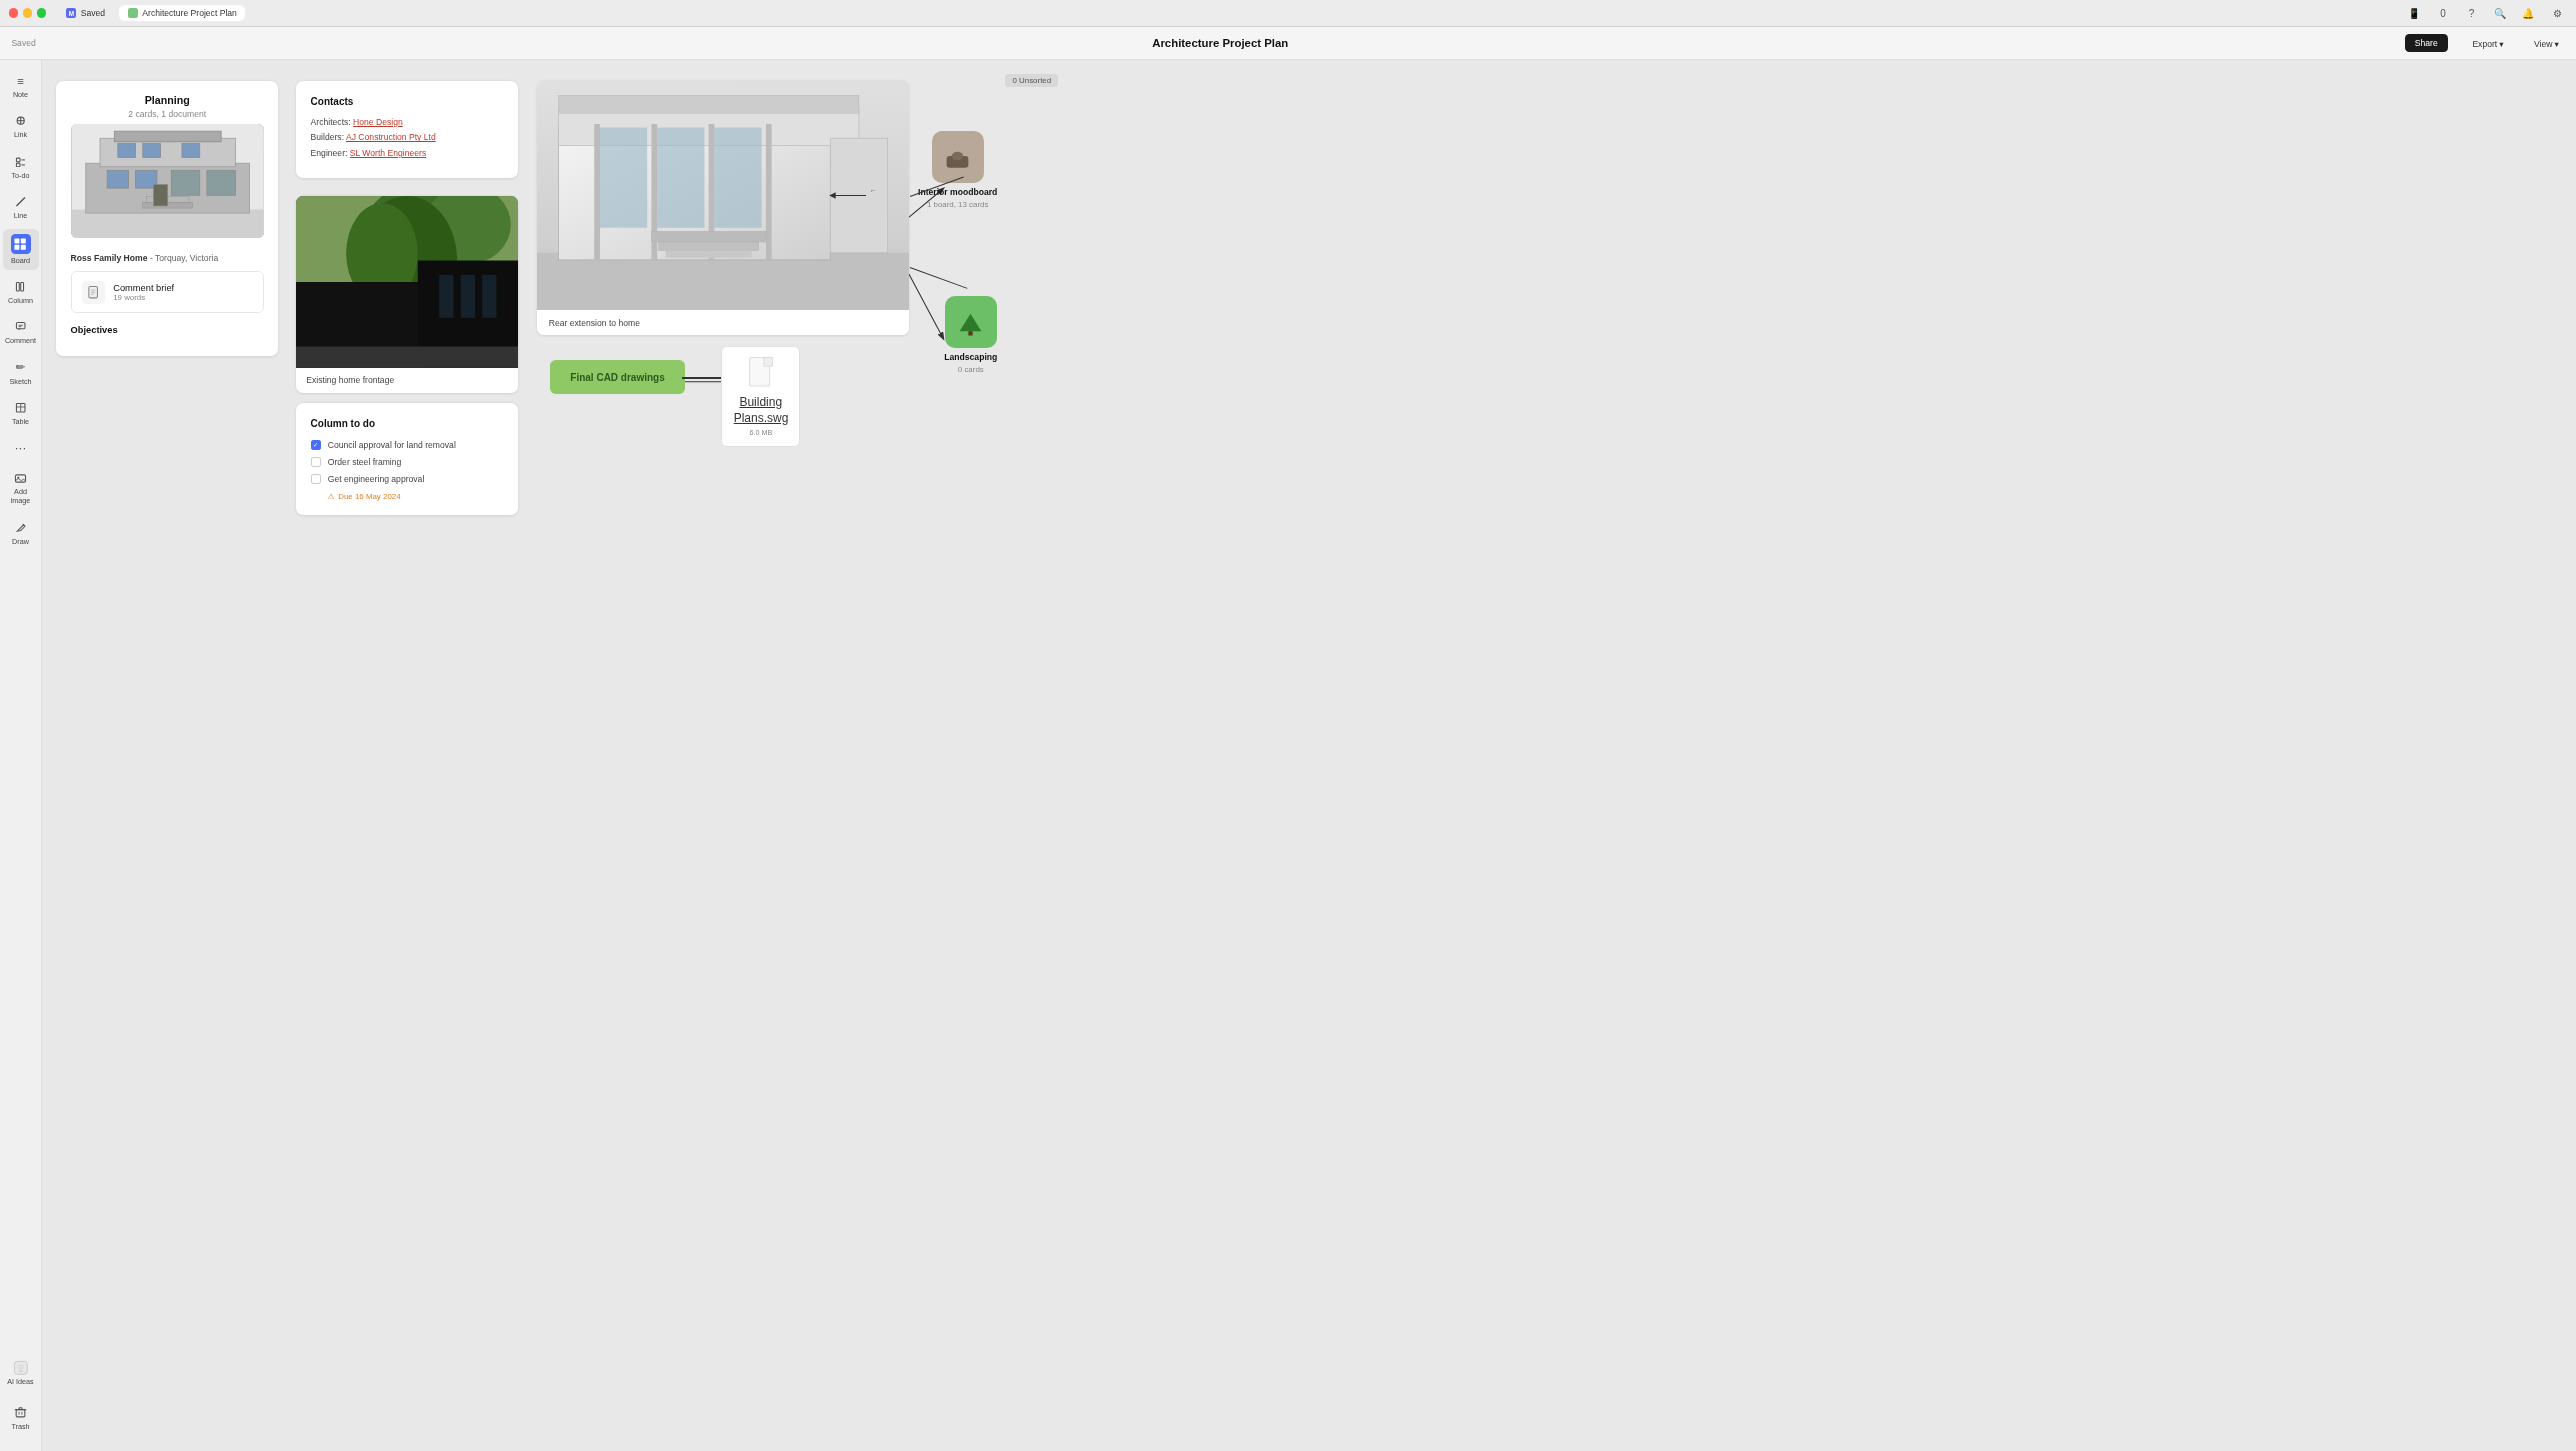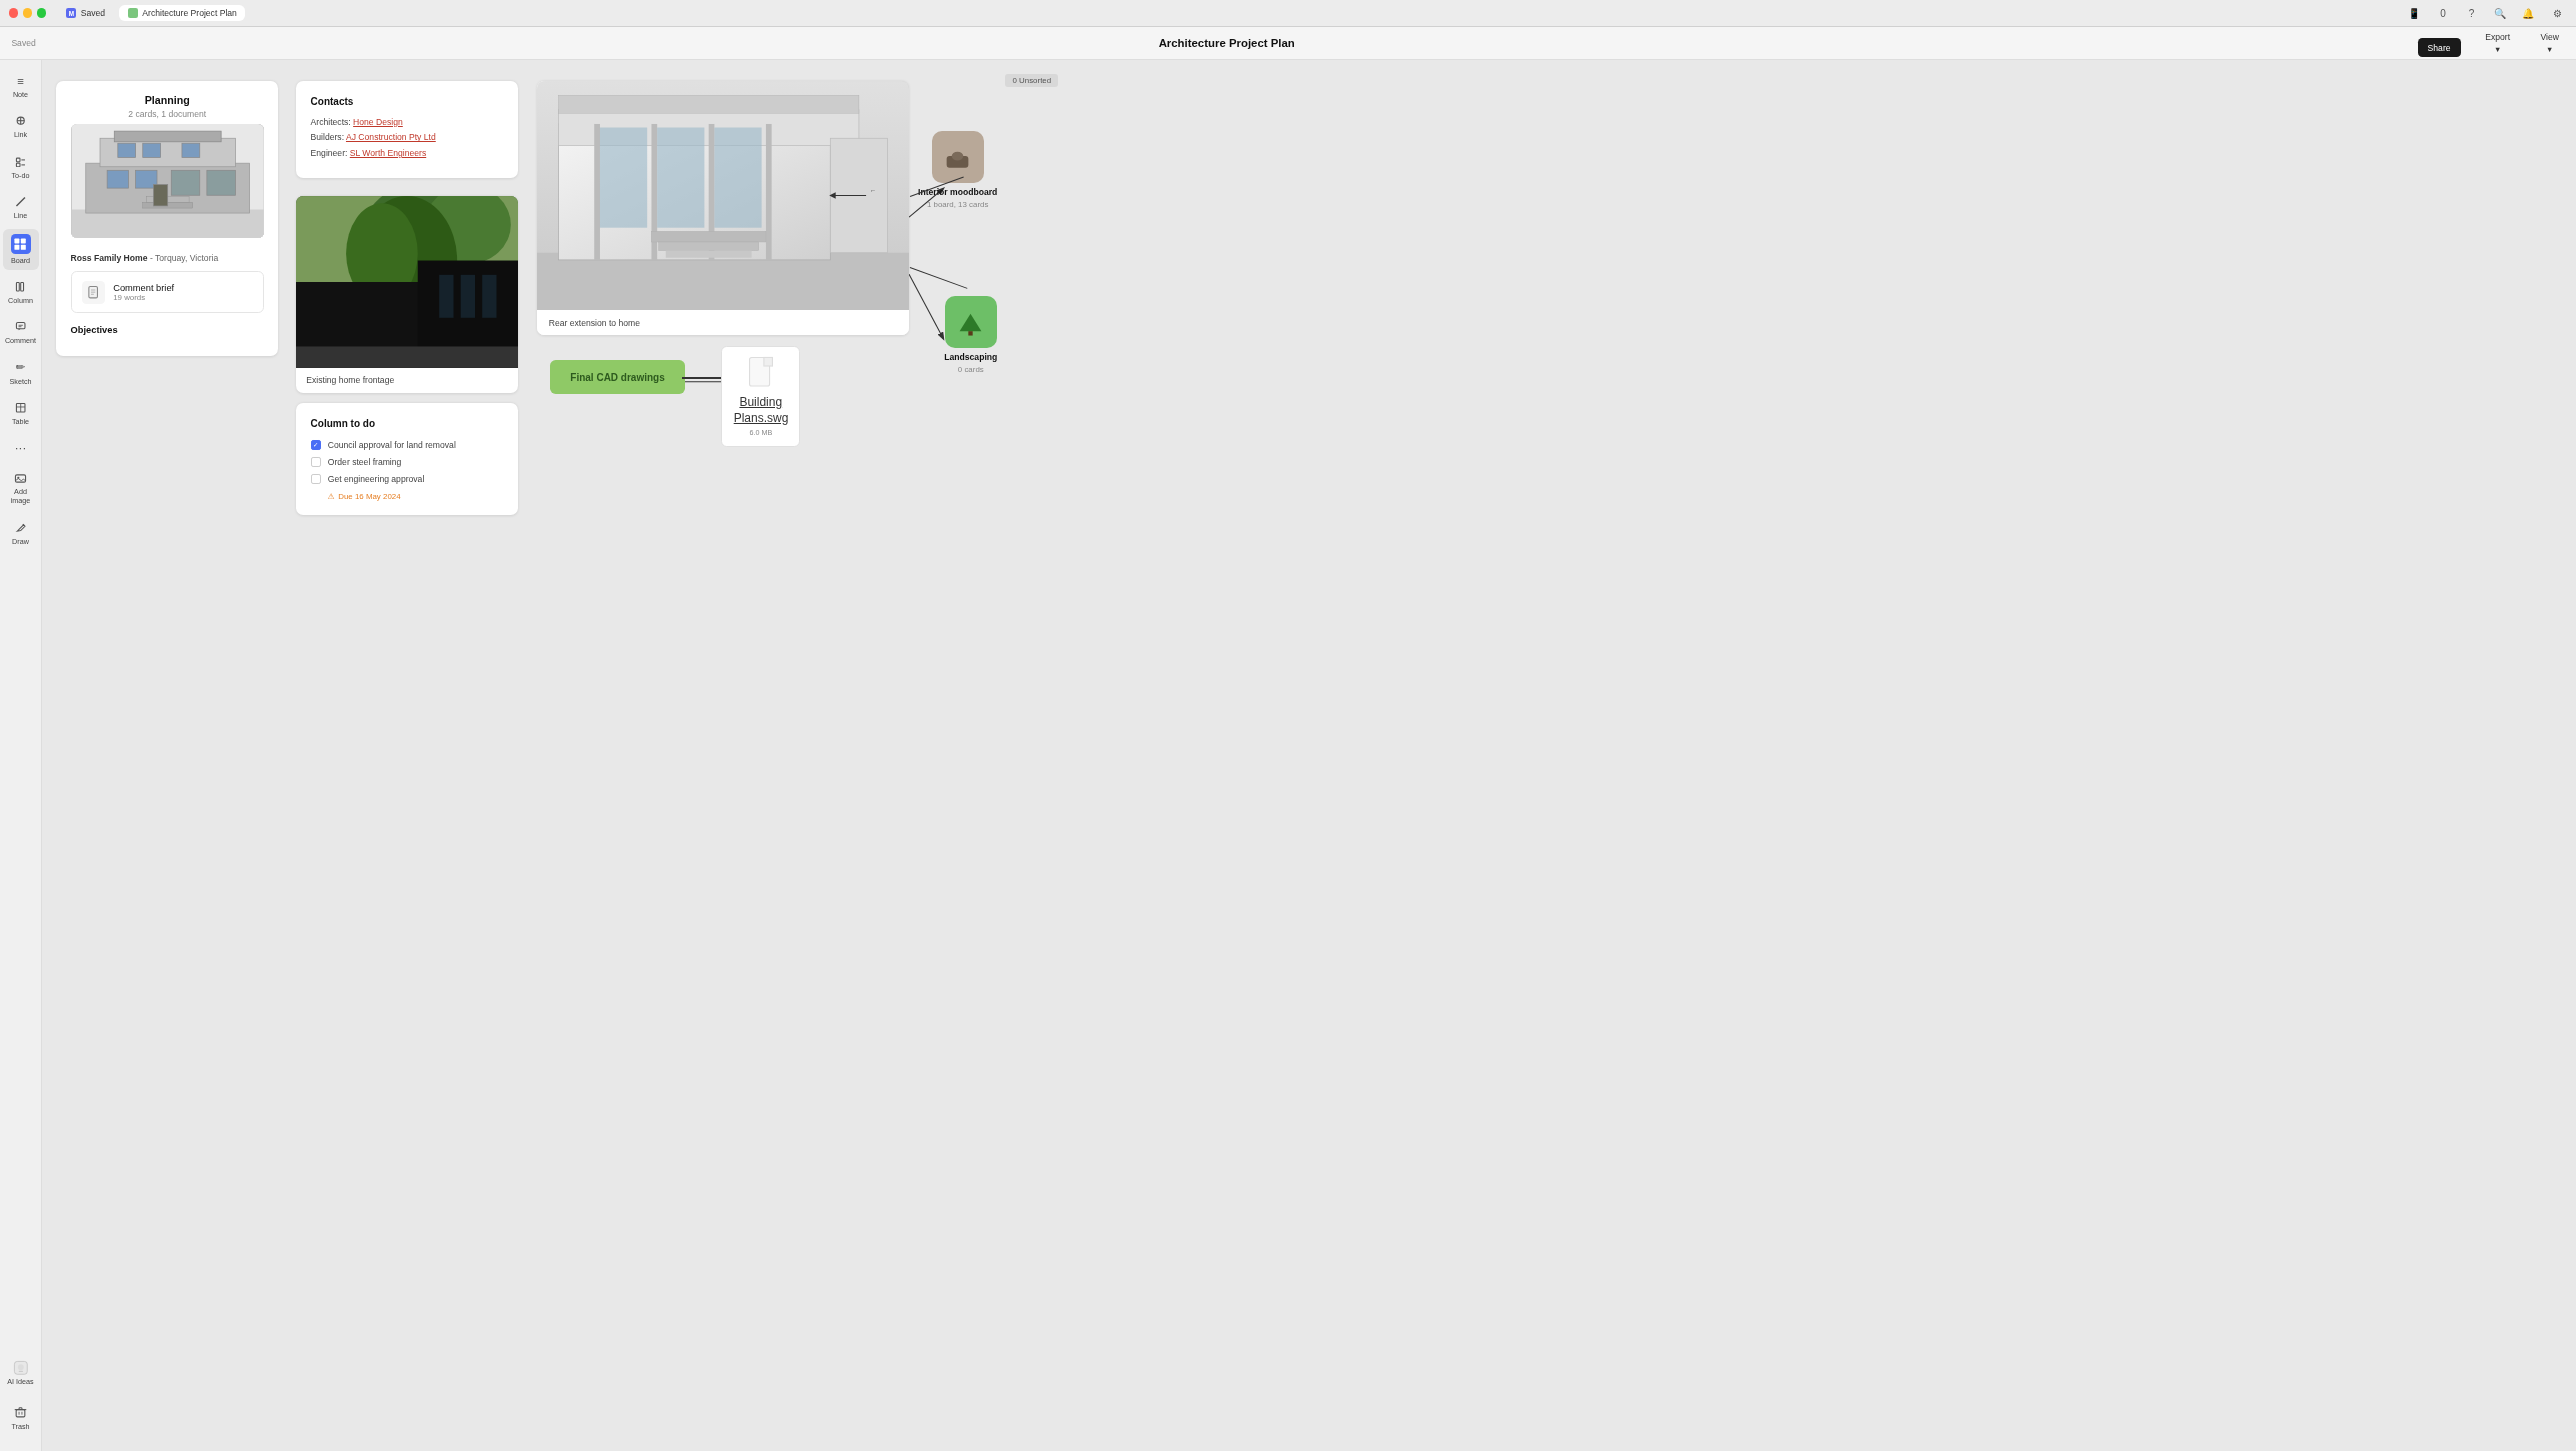--- a/index.html
+++ b/index.html
@@ -35,21 +35,21 @@
       align-items: center;
       justify-content: space-between;
       padding: 0 11.4px;
       border-bottom: 0.7px solid #ddd;
       flex-shrink: 0;
     }
     .toolbar-left { font-size: 8.6px; color: #888; }
     .toolbar-center { font-size: 11.4px; font-weight: 600; color: #111; }
     .toolbar-right { display: flex; align-items: flex-end; gap: 19px; }
     .btn-share { background: #1a1a1a; color: white; border: none; padding: 4.3px 10px; border-radius: 4.3px; font-size: 8.6px; font-weight: 500; cursor: pointer; }
-    .btn-export, .btn-view { background: transparent; border: none; color: #333; font-size: 8.6px; cursor: pointer; padding: 2.9px 5.7px; display: flex; align-items: center; gap: 2.1px; flex-direction: column; }
+    .btn-export, .btn-view { background: transparent; border: none; color: #333; font-size: 8.6px; cursor: pointer; padding: 2.9px 5.7px; display: flex; align-items: center; gap: 2.1px; }
     .titlebar-right { display: flex; align-items: center; gap: 8.6px; margin-left: auto; }
     .icon-btn { width: 20px; height: 20px; display: flex; align-items: center; justify-content: center; cursor: pointer; font-size: 10px; color: #555; }
 
     
     .main { display: flex; flex: 1; overflow: hidden; }
 
     
     .sidebar {
       width: 42px;
       background: #f0f0f0;

